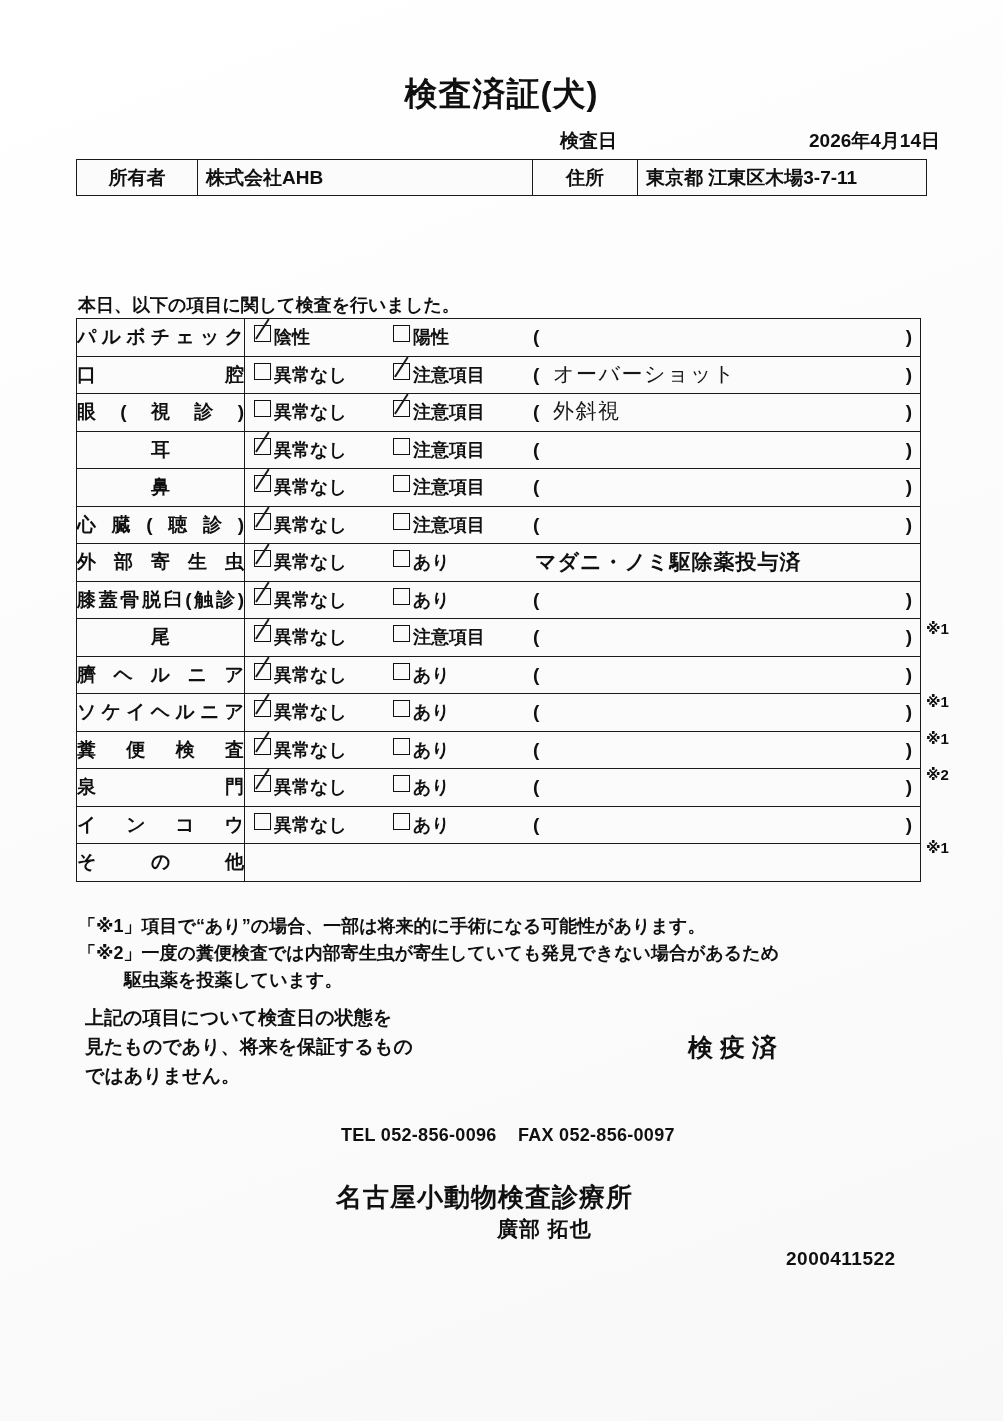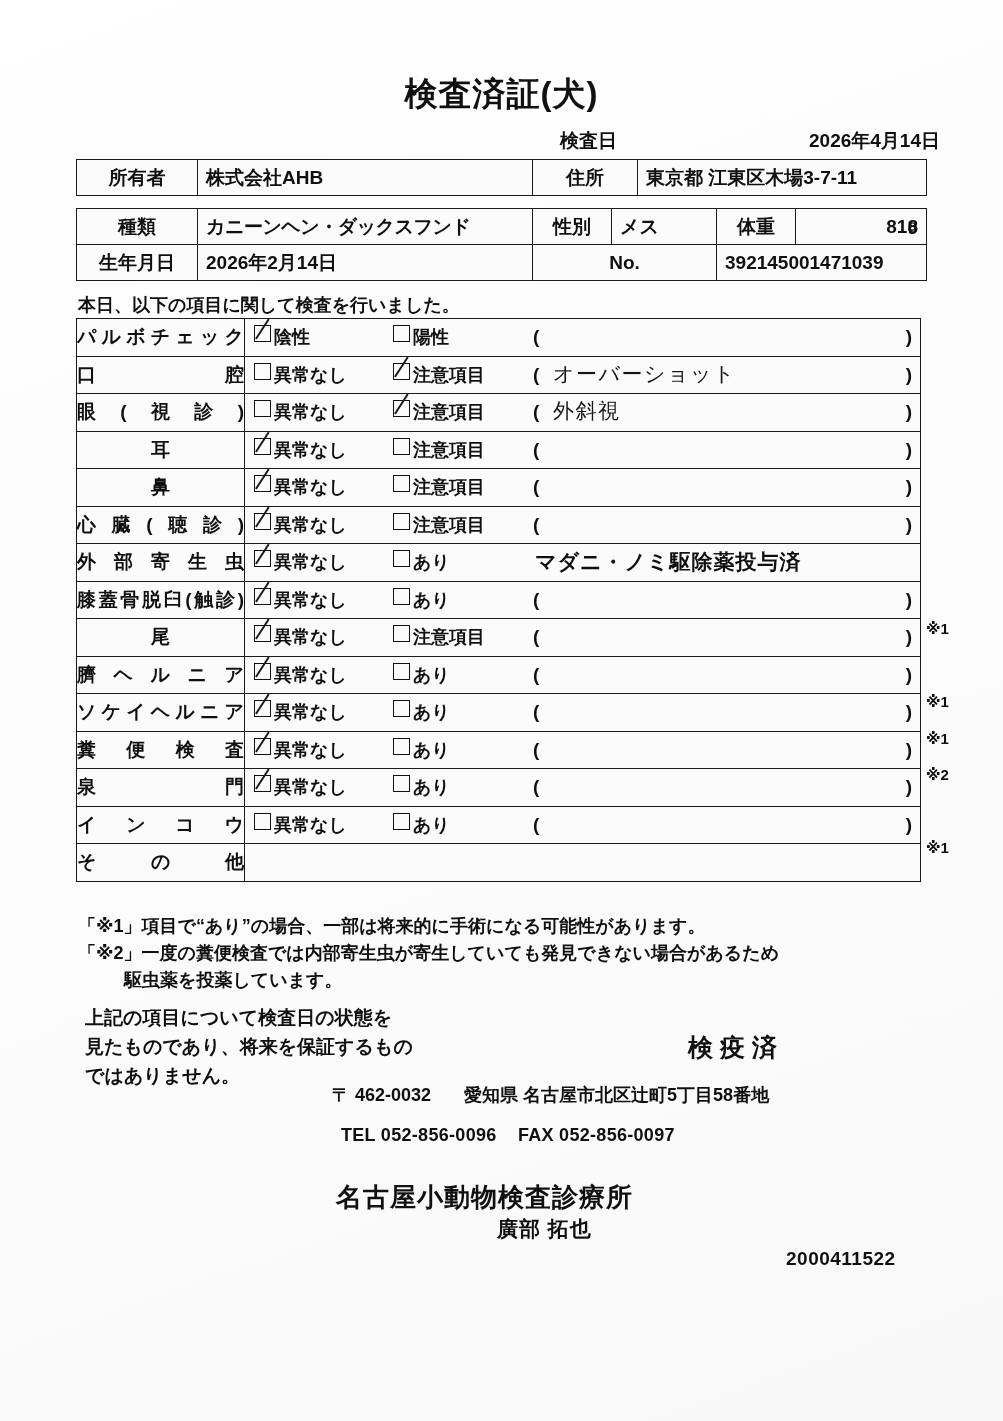--- a/index.html
+++ b/index.html
@@ -281,41 +281,20 @@
     <tbody>
         <tr>
       <td class="c-label" style="width:104px">所有者</td>
       <td style="width:318px">株式会社AHB</td>
       <td class="c-label" style="width:88px">住所</td>
       <td>東京都 江東区木場3-7-11</td>
     </tr>
   </tbody>
     </table>
 
-  <table class="tbl" id="pet-table">
-    <tbody>
-        <tr>
-      <td class="c-label" style="width:104px">種類</td>
-      <td class="breed-val" style="width:318px">カニーンヘン・ダックスフンド</td>
-      <td class="c-label" style="width:62px">性別</td>
-      <td style="width:88px">メス</td>
-      <td class="c-label" style="width:62px">体重</td>
-      <td class="weight-cell">
-        <span>818</span>
-        <span class="unit">g</span>
-      </td>
-    </tr>
-    <tr>
-      <td class="c-label">生年月日</td>
-      <td>2026年2月14日</td>
-      <td class="no-cell" colspan="2">No.</td>
-      <td colspan="2">392145001471039</td>
-    </tr>
-  </tbody>
-    </table>
 
   <div class="intro">本日、以下の項目に関して検査を行いました。</div>
 
   <table class="tbl" id="check-table">
     <tbody id="check-body">
         <tr>
           <td class="row-label">パルボチェック</td>
           <td class="row-body">
             <span class="opt opt-a">
               <span class="box checked"></span>
@@ -539,24 +518,20 @@
   </div>
 
   <div class="disclaimer">
     <div>上記の項目について検査日の状態を</div>
     <div>見たものであり、将来を保証するもの</div>
     <div>ではありません。</div>
   </div>
 
   <div class="stamp">検疫済</div>
 
-  <div class="clinic-address">
-    <span class="zip">〒 462-0032</span>
-    <span>愛知県 名古屋市北区辻町5丁目58番地</span>
-  </div>
   <div class="clinic-tel">
     <span>TEL 052-856-0096</span>
     <span class="fax">FAX 052-856-0097</span>
   </div>
   <div class="clinic-name">名古屋小動物検査診療所</div>
   <div class="doctor-name">廣部 拓也</div>
   <div class="serial">2000411522</div>
 
 <span class="note-mark" style="top: 620px;">※1</span>
     <span class="note-mark" style="top: 693px;">※1</span>

